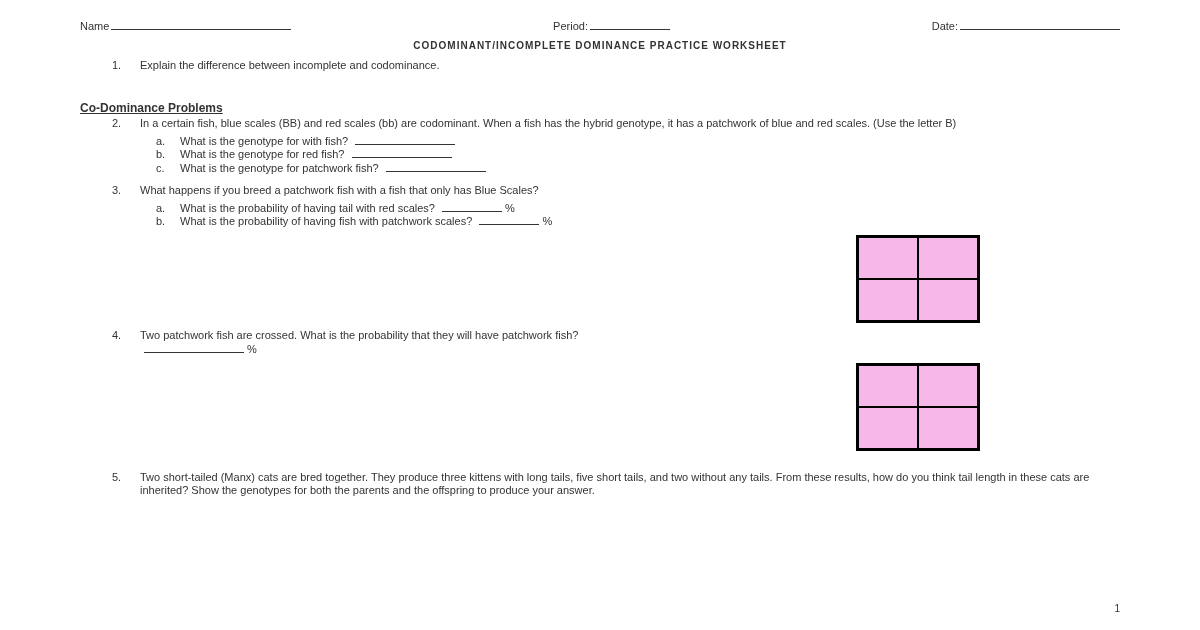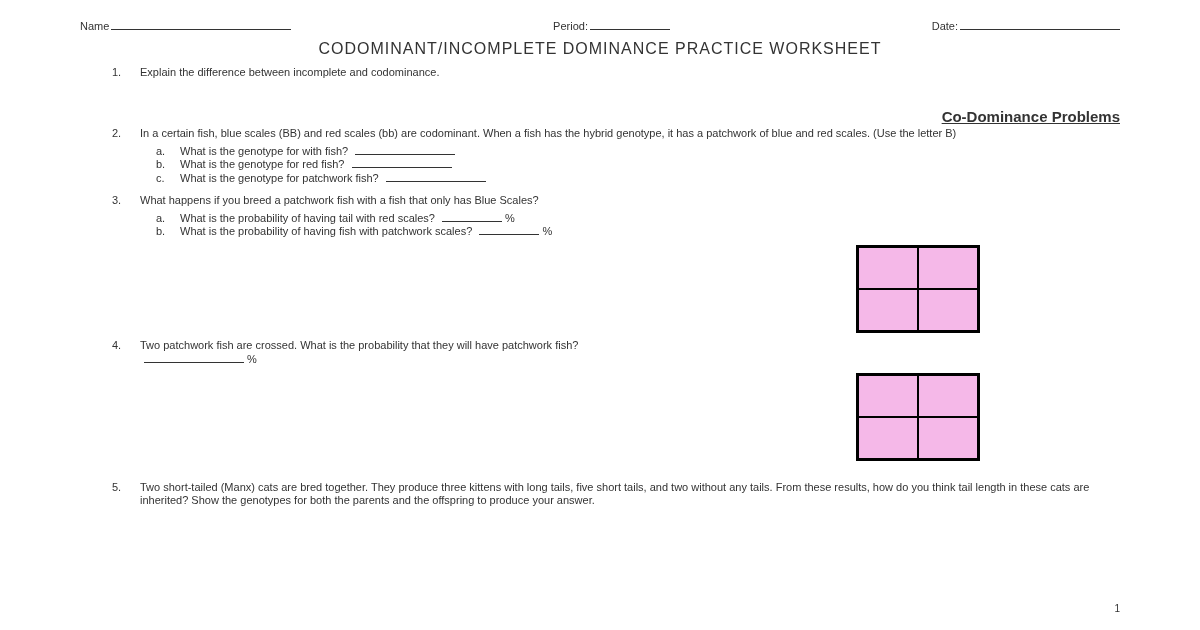--- a/index.html
+++ b/index.html
@@ -27,32 +27,31 @@
     .header-field .line {
       display: inline-block;
       border-bottom: 1px solid #333;
       margin-left: 2px;
     }
     .name-line { width: 180px; }
     .period-line { width: 80px; }
     .date-line { width: 160px; }
     .title {
       text-align: center;
-      font-weight: normal;
-      font-size: 16px;
+      font-weight: bold;
+      font-size: 10px;
       letter-spacing: 1px;
       margin-bottom: 8px;
     }
     .section-heading {
       font-weight: bold;
       text-decoration: underline;
-      font-size: 15px;
+      font-size: 12px;
       margin-top: 28px;
       margin-bottom: 2px;
-      text-align: right;
     }
     .question {
       margin-left: 60px;
       margin-bottom: 4px;
       line-height: 1.25;
       position: relative;
     }
     .question .num {
       position: absolute;
       left: -28px;

